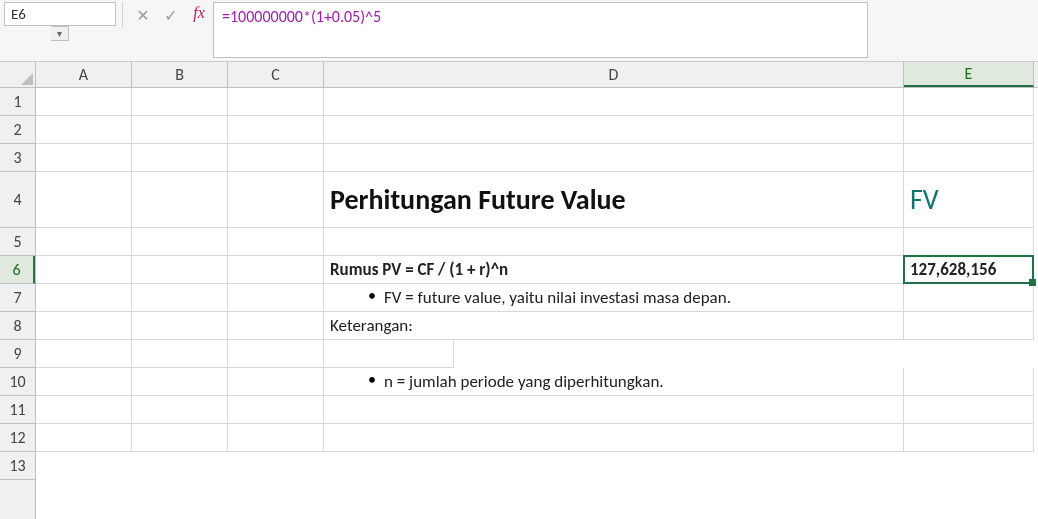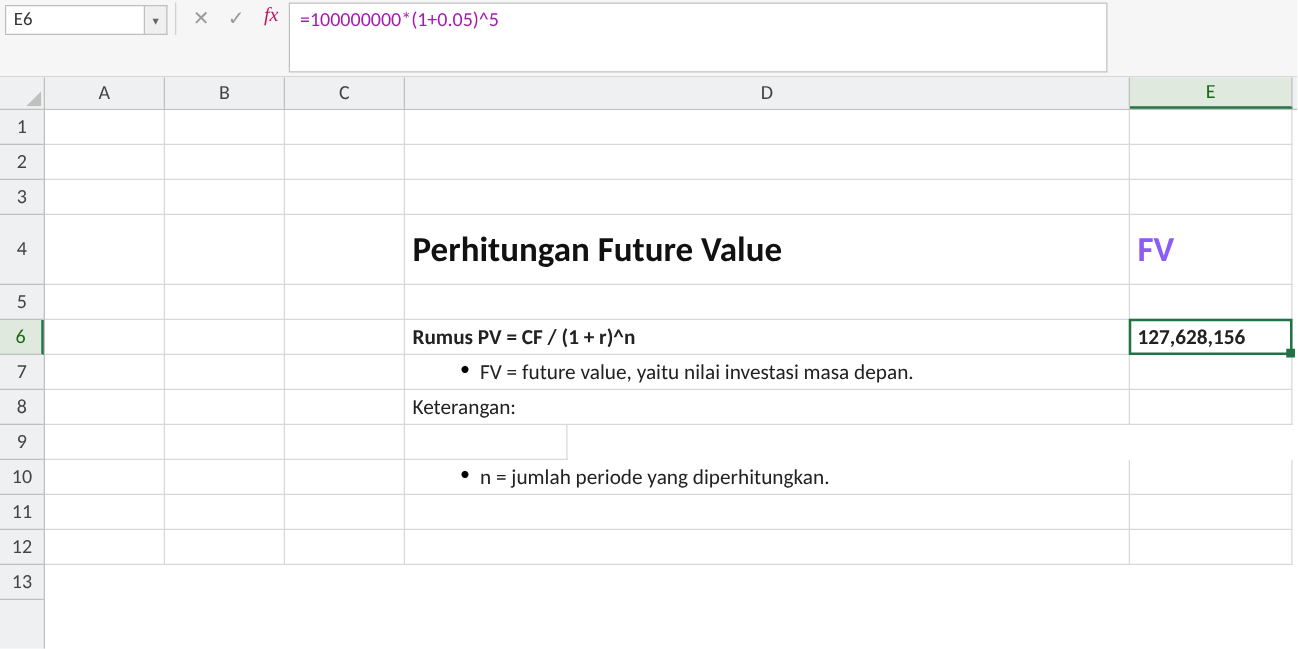--- a/index.html
+++ b/index.html
@@ -17,20 +17,21 @@
     align-items: flex-start;
     border-bottom: 1px solid #ccc;
     background: #f6f6f6;
     height: 62px;
   }
   .namebox-wrap {
     display: flex;
     align-items: center;
     height: 28px;
     margin: 2px 0 0 4px;
+    flex-direction: column;
   }
   .namebox {
     width: 112px; height: 24px;
     background: #fff;
     border: 1px solid #bfbfbf;
     font-size: 15px;
     padding: 2px 6px;
     color: #333;
     font-family: Calibri, Arial, sans-serif;
   }
@@ -125,21 +126,21 @@
     border-bottom:1px solid #d8d8d8;
     padding: 2px 6px;
     font-size:17px;
     display:flex; align-items:center;
     white-space:nowrap; overflow:visible;
     position:relative;
   }
   .cA{width:96px;} .cB{width:96px;} .cC{width:96px;}
   .cD{width:580px;} .cE{width:130px;}
   .title-text { font-weight:700; font-size:28px; color:#111; }
-  .fv-label   { font-weight:700; font-size:28px; color:#8b5cf6; }
+  .fv-label   { font-weight:400; font-size:28px; color:#0f766e; }
   .rumus { font-weight:700; font-size:17px; }
   .bul { padding-left:60px; position:relative; }
   .bul::before { content:"\2022"; position:absolute; left:44px; top:2px; font-size:16px; color:#000; }
   .active-cell {
     position:absolute;
     border:2px solid #217346;
     background:rgba(255,255,255,0);
     z-index:5;
     pointer-events:none;
   }

